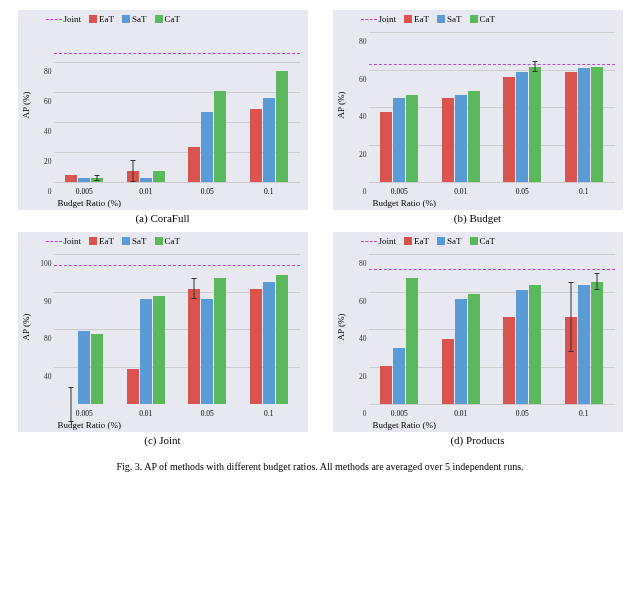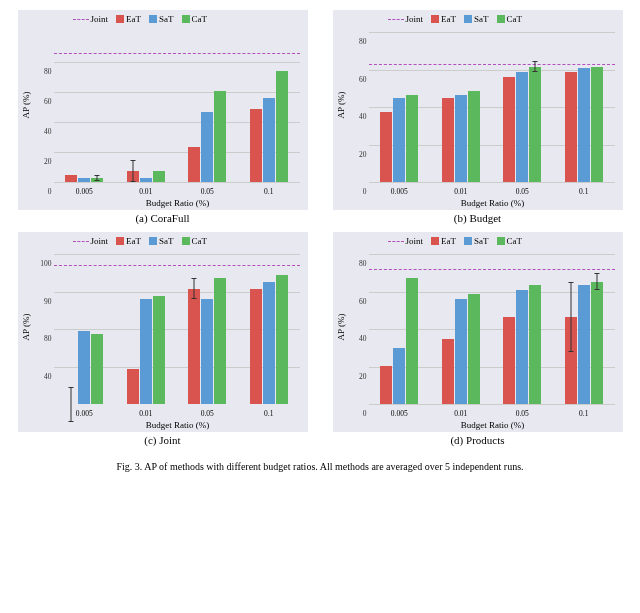--- a/index.html
+++ b/index.html
@@ -30,21 +30,21 @@
       margin: 0 auto;
       overflow: visible;
     }
     .legend {
       display: flex;
       gap: 8px;
       align-items: center;
       font-size: 9px;
       position: absolute;
       top: 4px;
-      left: 55px;
+      left: 28px;
     }
     .legend-item {
       display: flex;
       align-items: center;
       gap: 2px;
     }
     .legend-dash {
       width: 16px;
       height: 0;
       border-top: 1.5px dashed #b44fbe;
@@ -58,21 +58,21 @@
       left: 0;
       right: 0;
       border-top: 1.5px dashed #b44fbe;
       pointer-events: none;
     }
     .x-axis-label {
       position: absolute;
       bottom: 2px;
       left: 40px;
       right: 10px;
-      text-align: center;
+      text-align: left;
       font-size: 9px;
     }
     .caption {
       font-size: 11px;
       text-align: center;
       margin-top: 2px;
       margin-bottom: 4px;
     }
     .y-tick {
       position: absolute;

